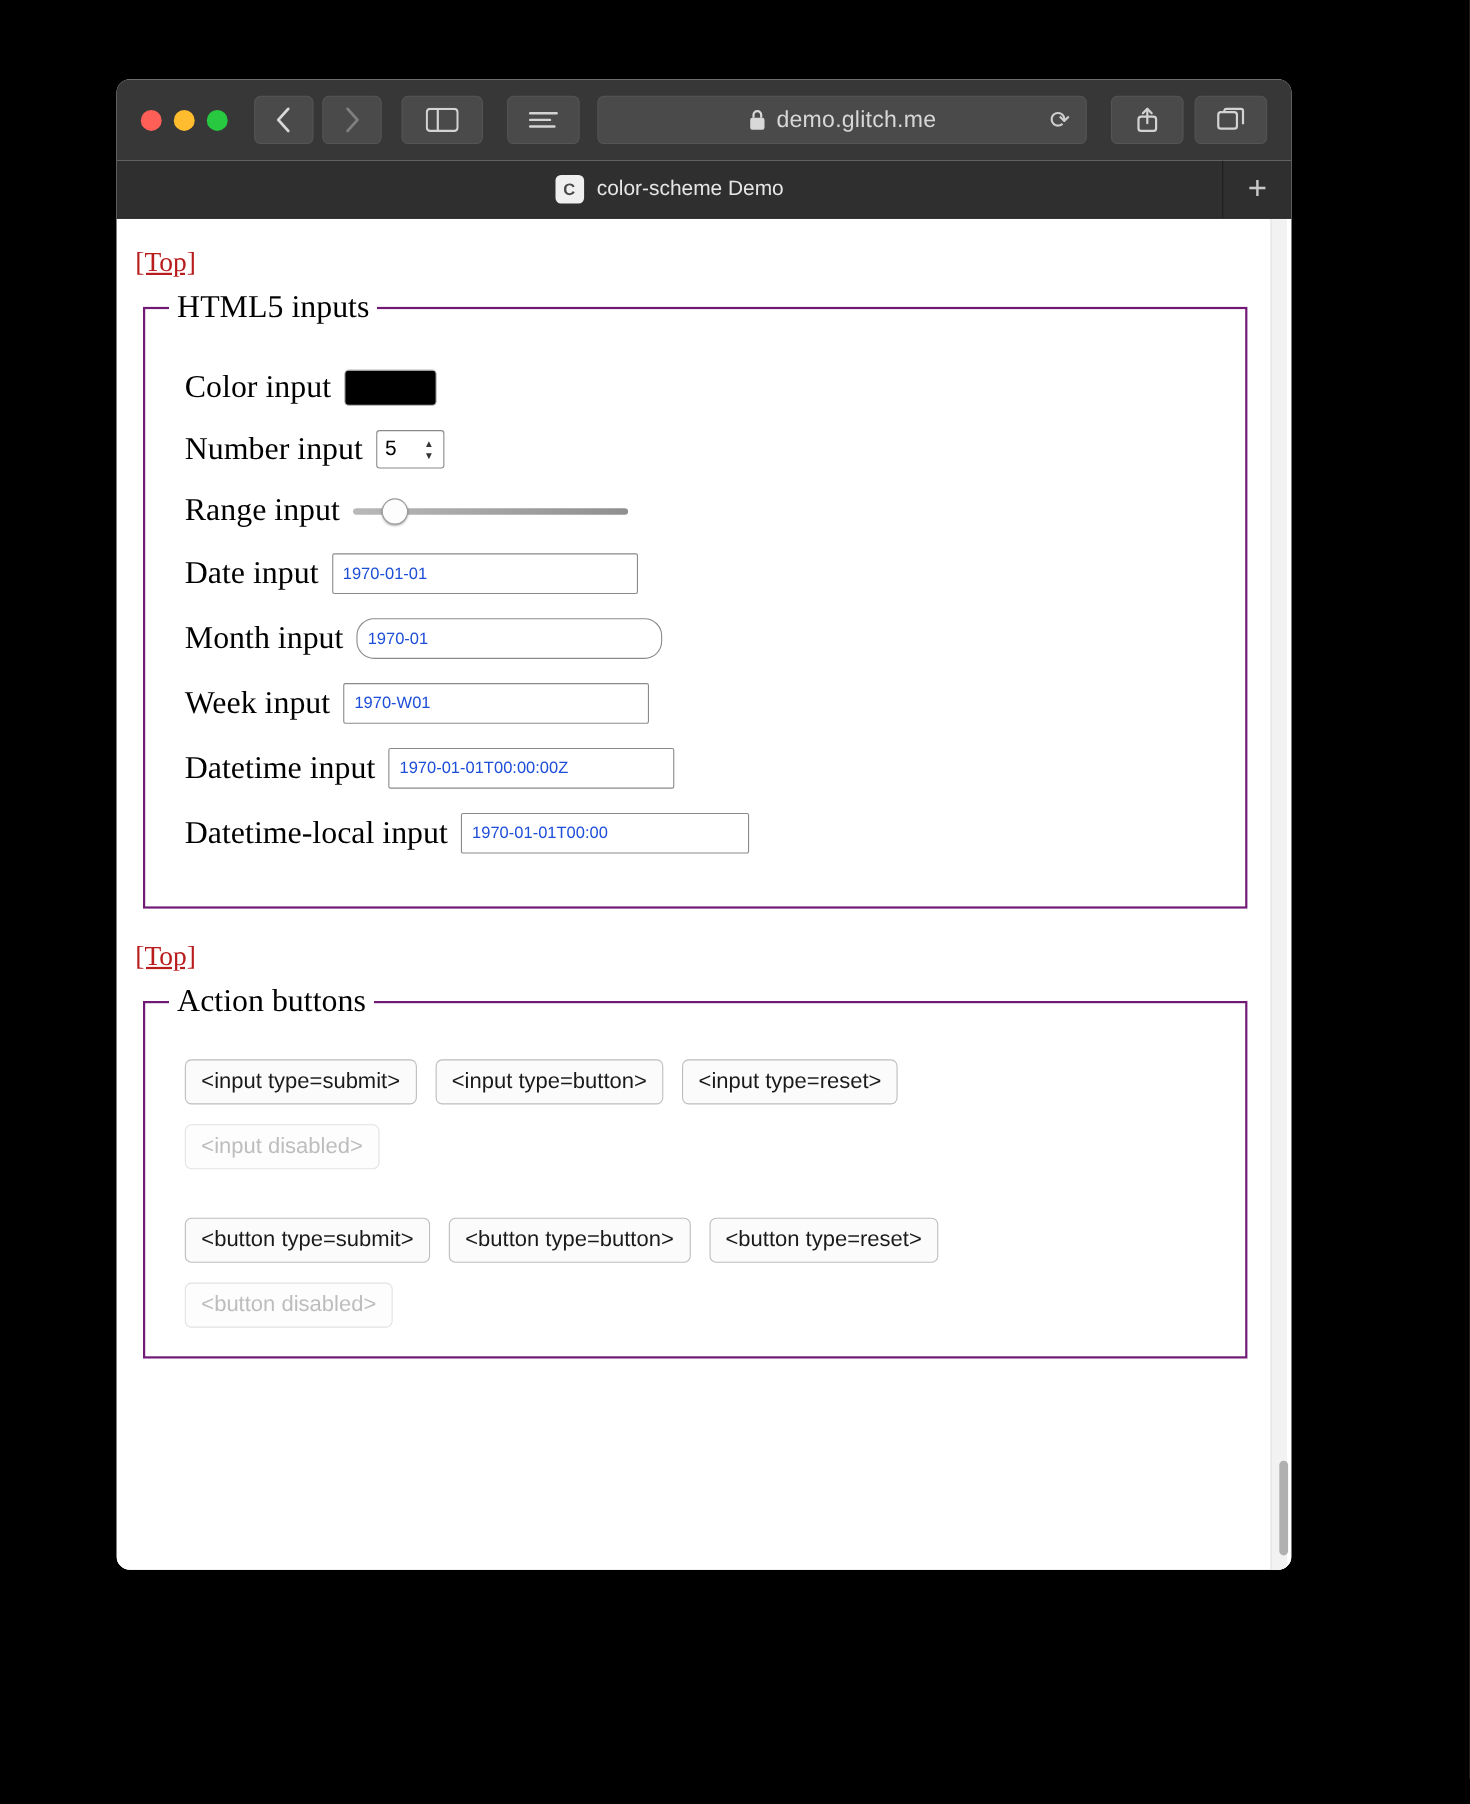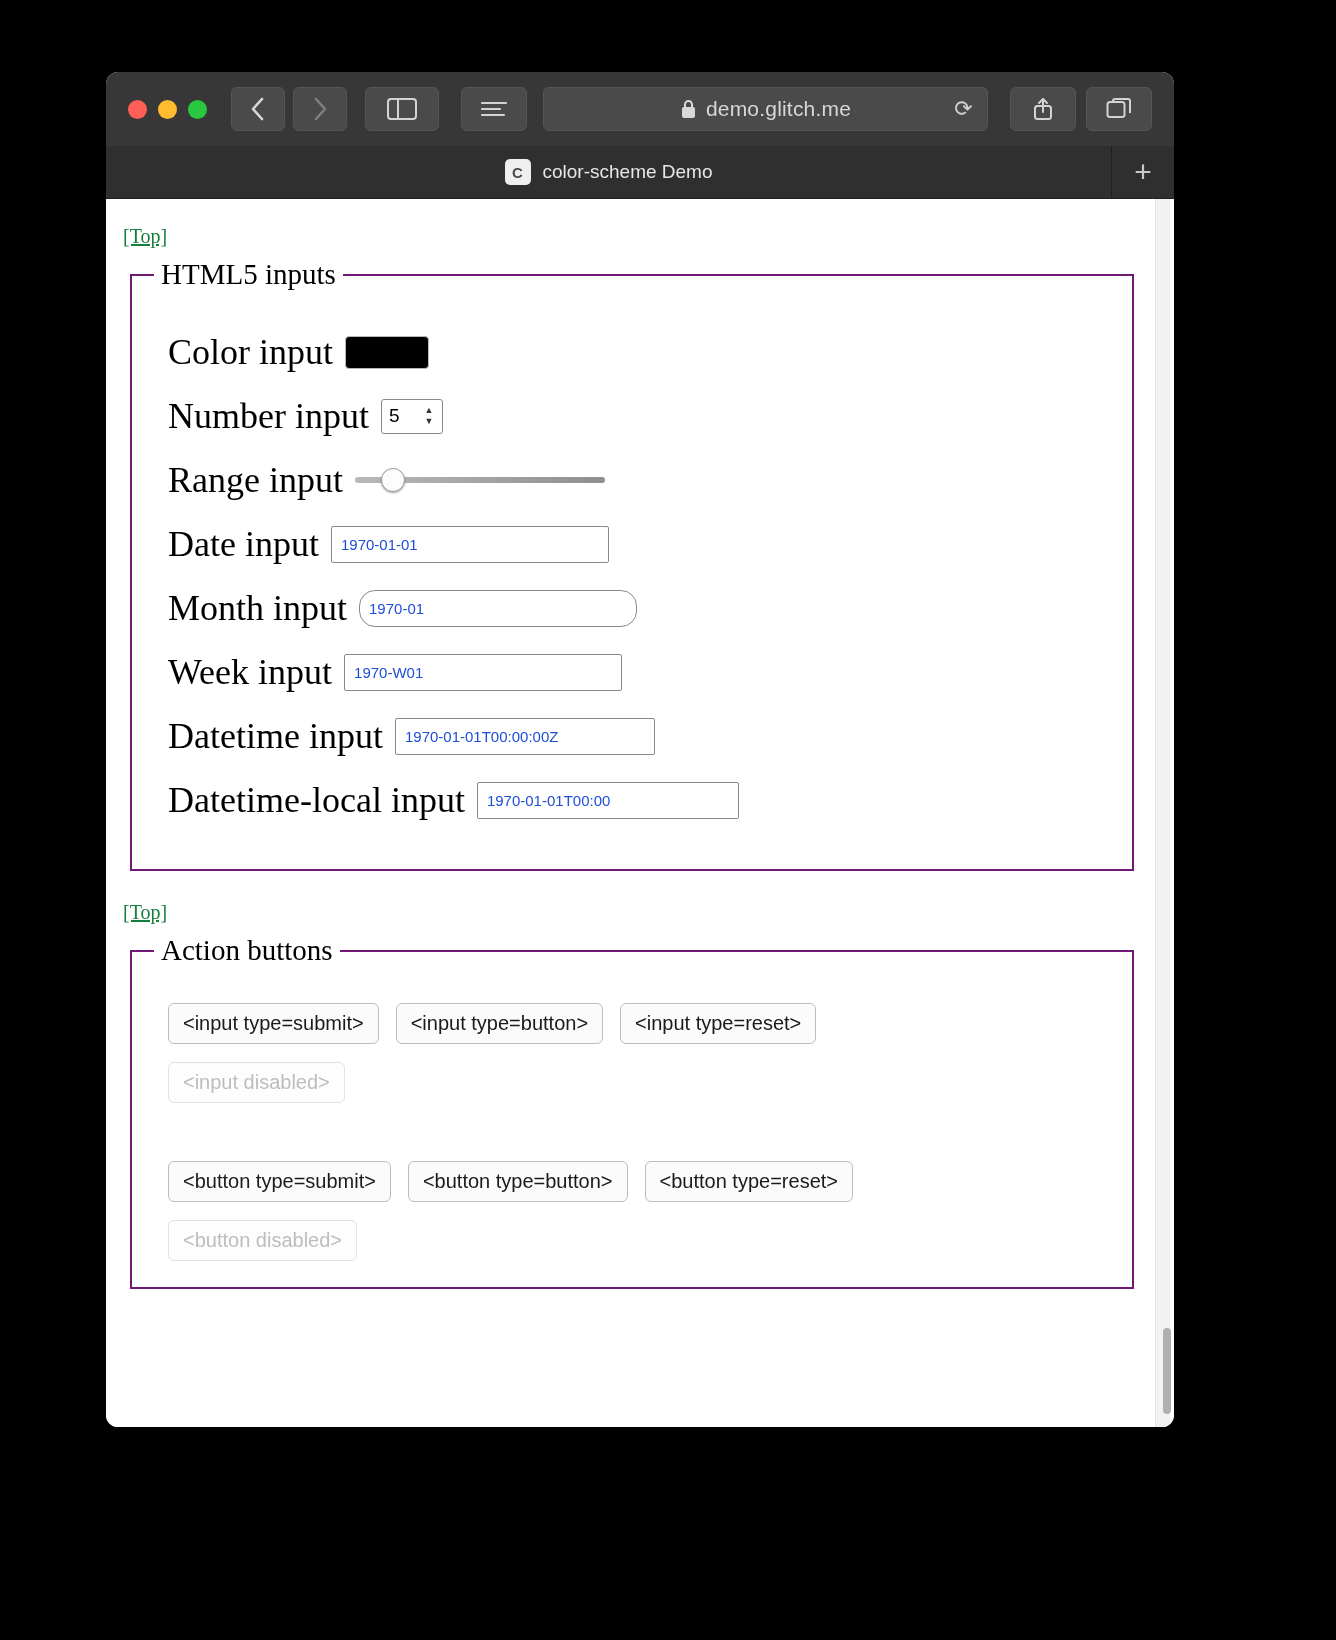--- a/index.html
+++ b/index.html
@@ -142,44 +142,44 @@
     background: #ffffff;
     overflow: hidden;
   }
   .content {
     padding: 18px 30px 0 14px;
     font-family: "Liberation Serif", serif;
     color: #000;
   }
 
   .toplink {
-    color: #15803d;
+    color: #b91c1c;
     text-decoration: underline;
-    font-size: 20px;
+    font-size: 25px;
     display: inline-block;
     margin: 8px 0 10px 3px;
   }
 
   fieldset {
     border: 2px solid #701a75;
     margin: 0 10px 22px 10px;
     padding: 18px 22px 26px 22px;
   }
   legend {
     font-size: 29px;
     padding: 0 7px;
   }
 
   .row {
     display: flex;
     align-items: center;
     margin: 22px 0 22px 14px;
   }
   .row .label {
-    font-size: 36px;
+    font-size: 29px;
     margin-right: 12px;
     white-space: nowrap;
   }
 
   
   .color-input {
     width: 84px;
     height: 33px;
     background: #000;
     border: 1px solid #b9b9b9;
@@ -263,21 +263,21 @@
   .w-datetime { width: 260px; }
   .w-datetimelocal { width: 262px; }
 
   
   .btn-row {
     display: flex;
     flex-wrap: wrap;
     gap: 17px;
     margin: 18px 0 0 14px;
   }
-  .btn-row.second { margin-top: 58px; }
+  .btn-row.second { margin-top: 44px; }
   .btn {
     font-family: "Liberation Sans", sans-serif;
     font-size: 20px;
     color: #1a1a1a;
     background: #fbfbfb;
     border: 1px solid #bdbdbd;
     border-radius: 6px;
     padding: 8px 14px;
     line-height: 1.15;
   }

